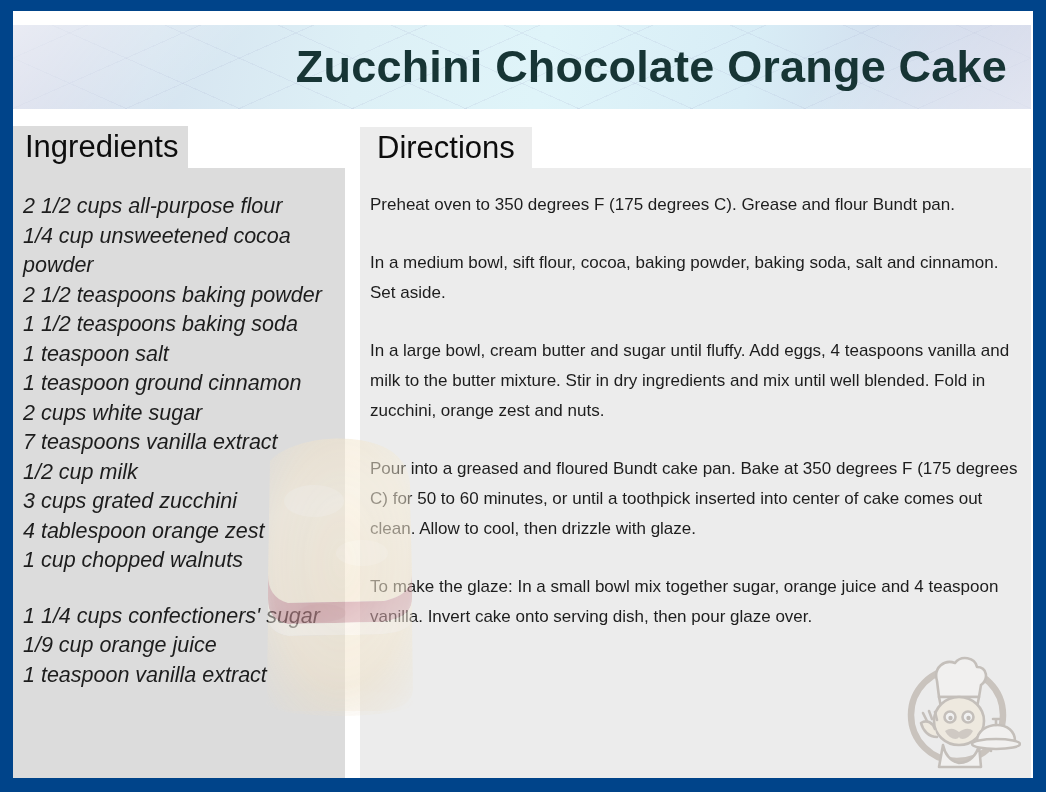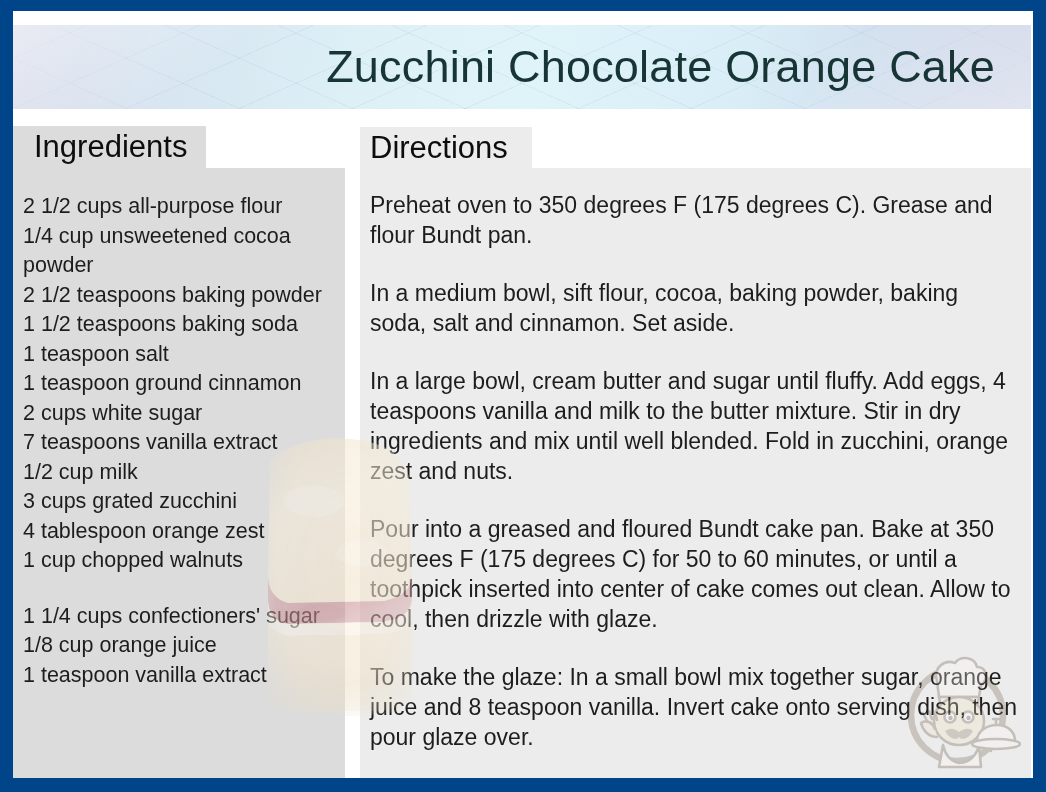--- a/index.html
+++ b/index.html
@@ -56,25 +56,25 @@
         #ddf0f6 34%,
         #dff4f9 52%,
         #d8edf6 72%,
         #cfd8ea 92%,
         #c9cfe4 100%);
     overflow: hidden;
   }
 
   #banner-title {
     position: absolute;
-    right: 36px;
+    right: 24px;
     top: 50%;
     transform: translateY(-50%);
     font-size: 45px;
-    font-weight: 400;
+    font-weight: 700;
     color: #173535;
     letter-spacing: 0.2px;
     white-space: nowrap;
   }
 
   
   .tab {
     position: absolute;
     background: #dcdcdc;
     display: flex;
@@ -84,46 +84,47 @@
   .tab-label {
     font-size: 31px;
     font-weight: 400;
     color: #0d0d0d;
     white-space: nowrap;
   }
 
   #tab-ingredients {
     left: 13px;
     top: 126px;
-    width: 193px;
+    width: 175px;
     height: 42px;
-    padding-left: 21px;
+    padding-left: 12px;
   }
   #tab-directions {
     left: 360px;
     top: 127px;
     width: 172px;
     height: 41px;
-    padding-left: 10px;
+    padding-left: 17px;
     background: #ececec;
   }
 
   
   .panel {
     position: absolute;
     box-sizing: border-box;
     overflow: hidden;
   }
 
   #panel-ingredients {
     left: 13px;
     top: 168px;
     width: 332px;
     height: 610px;
     background: #dcdcdc;
+    font-style: italic;
   }
 
   #panel-directions {
     left: 360px;
     top: 168px;
     width: 671px;
     height: 610px;
     background: #ececec;
   }
 
@@ -150,21 +151,21 @@
   }
   .ing-line { white-space: normal; }
   .ing-gap { height: 26px; }
 
   
   #directions-body {
     position: absolute;
     left: 10px;
     top: 22px;
     width: 648px;
-    font-size: 23px;
+    font-size: 17px;
     line-height: 30px;
     color: #1d1d1d;
   }
   .dir-para { margin: 0 0 28px 0; }
   .dir-para:last-child { margin-bottom: 0; }
 
   
   #chef-logo {
     position: absolute;
     left: 893px;
@@ -203,32 +204,32 @@
         <div class="ing-line">1 teaspoon salt</div>
         <div class="ing-line">1 teaspoon ground cinnamon</div>
         <div class="ing-line">2 cups white sugar</div>
         <div class="ing-line">7 teaspoons vanilla extract</div>
         <div class="ing-line">1/2 cup milk</div>
         <div class="ing-line">3 cups grated zucchini</div>
         <div class="ing-line">4 tablespoon orange zest</div>
         <div class="ing-line">1 cup chopped walnuts</div>
         <div class="ing-gap"></div>
         <div class="ing-line">1 1/4 cups confectioners' sugar</div>
-        <div class="ing-line">1/8 cup orange juice</div>
+        <div class="ing-line">1/9 cup orange juice</div>
         <div class="ing-line">1 teaspoon vanilla extract</div>
       </div>
   </div>
 
   <div class="panel" id="panel-directions">
     <div id="directions-body">
         <p class="dir-para">Preheat oven to 350 degrees F (175 degrees C). Grease and flour Bundt pan.</p>
         <p class="dir-para">In a medium bowl, sift flour, cocoa, baking powder, baking soda, salt and cinnamon. Set aside.</p>
         <p class="dir-para">In a large bowl, cream butter and sugar until fluffy. Add eggs, 4 teaspoons vanilla and milk to the butter mixture. Stir in dry ingredients and mix until well blended. Fold in zucchini, orange zest and nuts.</p>
         <p class="dir-para">Pour into a greased and floured Bundt cake pan. Bake at 350 degrees F (175 degrees C) for 50 to 60 minutes, or until a toothpick inserted into center of cake comes out clean. Allow to cool, then drizzle with glaze.</p>
-        <p class="dir-para">To make the glaze: In a small bowl mix together sugar, orange juice and 8 teaspoon vanilla. Invert cake onto serving dish, then pour glaze over.</p>
+        <p class="dir-para">To make the glaze: In a small bowl mix together sugar, orange juice and 4 teaspoon vanilla. Invert cake onto serving dish, then pour glaze over.</p>
       </div>
   </div>
 
   <svg id="cake-photo" viewBox="0 0 180 320">
     <defs>
       <linearGradient id="crumbTop" x1="0" y1="0" x2="0.25" y2="1">
         <stop offset="0%" stop-color="#f0e2c8"></stop>
         <stop offset="45%" stop-color="#f6ecd8"></stop>
         <stop offset="100%" stop-color="#f3e6cf"></stop>
       </linearGradient>

